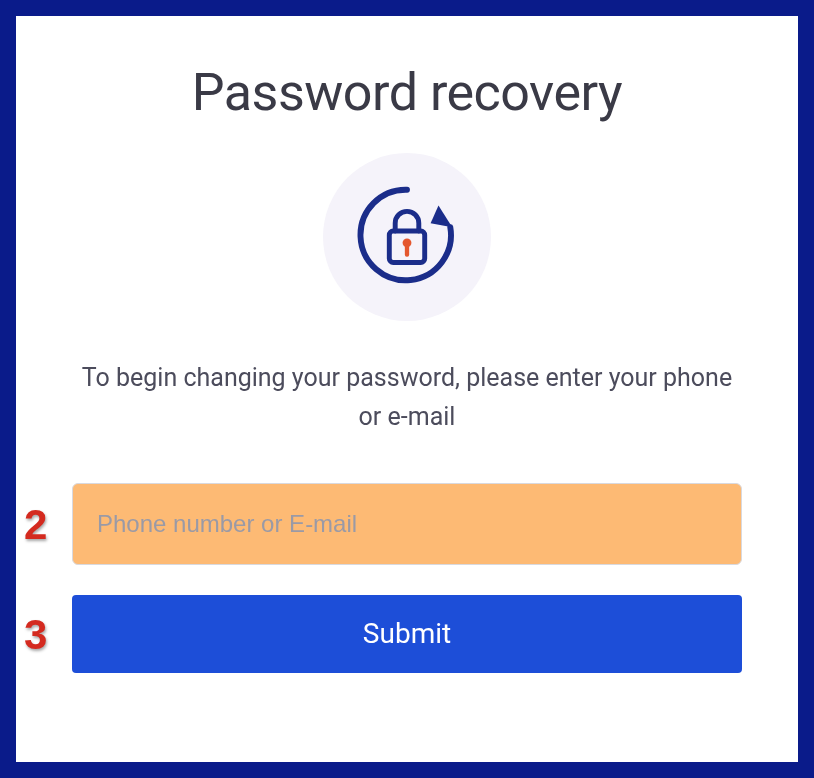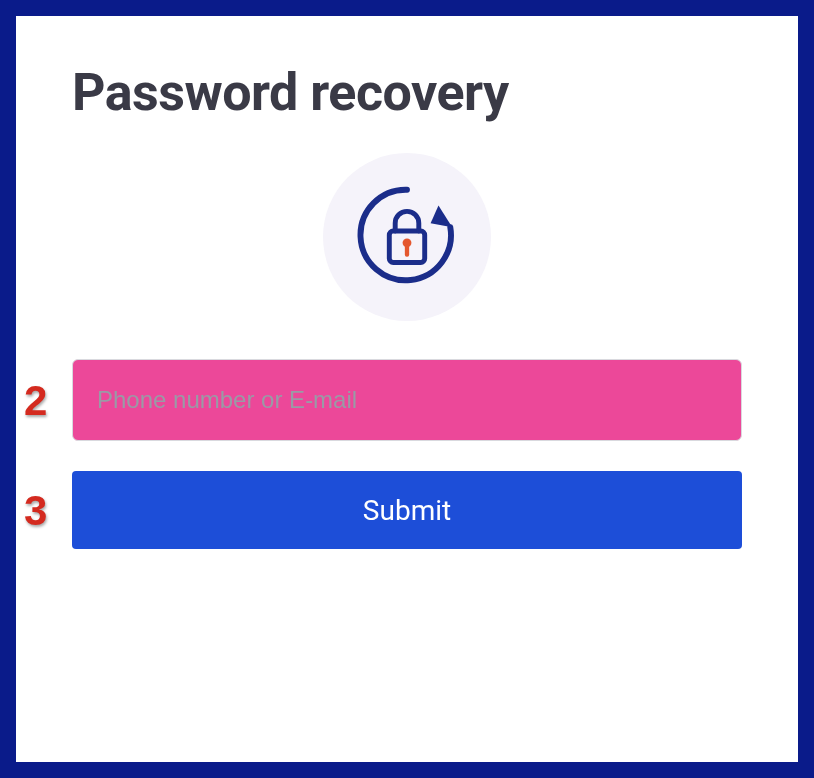--- a/index.html
+++ b/index.html
@@ -11,23 +11,23 @@
       padding: 16px;
     }
     .panel {
       background: #ffffff;
       width: 100%;
       height: 100%;
       padding: 36px 56px 60px 56px;
       position: relative;
     }
     .title {
-      text-align: left;
+      text-align: center;
       font-size: 52px;
-      font-weight: 700;
+      font-weight: 400;
       color: #3a3a46;
       margin-top: 10px;
       margin-bottom: 30px;
       letter-spacing: -0.5px;
     }
     .icon-wrap {
       width: 168px;
       height: 168px;
       border-radius: 50%;
       background: #f5f3fa;
@@ -50,21 +50,21 @@
     }
     .input {
       width: 100%;
       height: 82px;
       border: 1px solid #d9d9de;
       border-radius: 6px;
       font-size: 24px;
       color: #3a3a46;
       padding: 0 24px;
       outline: none;
-      background: #ec4899;
+      background: #fdba74;
     }
     .input::placeholder { color: #9a9aa6; }
     .submit {
       width: 100%;
       height: 78px;
       background: #1d4ed8;
       border: none;
       border-radius: 4px;
       color: #fff;
       font-size: 28px;
@@ -102,20 +102,21 @@
         <rect x="42" y="56" width="36" height="32" rx="4" fill="none" stroke="#1b2d8a" stroke-width="5"></rect>
 
         <path d="M 48 56 L 48 48 A 12 12 0 0 1 72 48 L 72 56" fill="none" stroke="#1b2d8a" stroke-width="5" stroke-linecap="round"></path>
 
         <circle cx="60" cy="68" r="4.5" fill="#e4572e"></circle>
         <rect x="57.8" y="70" width="4.4" height="12" rx="2" fill="#e4572e"></rect>
       </svg>
     </span>
   </div>
 
+  <p class="instructions">To begin changing your password, please enter your phone or e-mail</p>
 
   <div class="form-row">
     <span class="annot annot-2">2</span>
     <input class="input" type="text" placeholder="Phone number or E-mail" style="">
   </div>
 
   <div class="form-row">
     <span class="annot annot-3">3</span>
     <button class="submit">Submit</button>
   </div>

